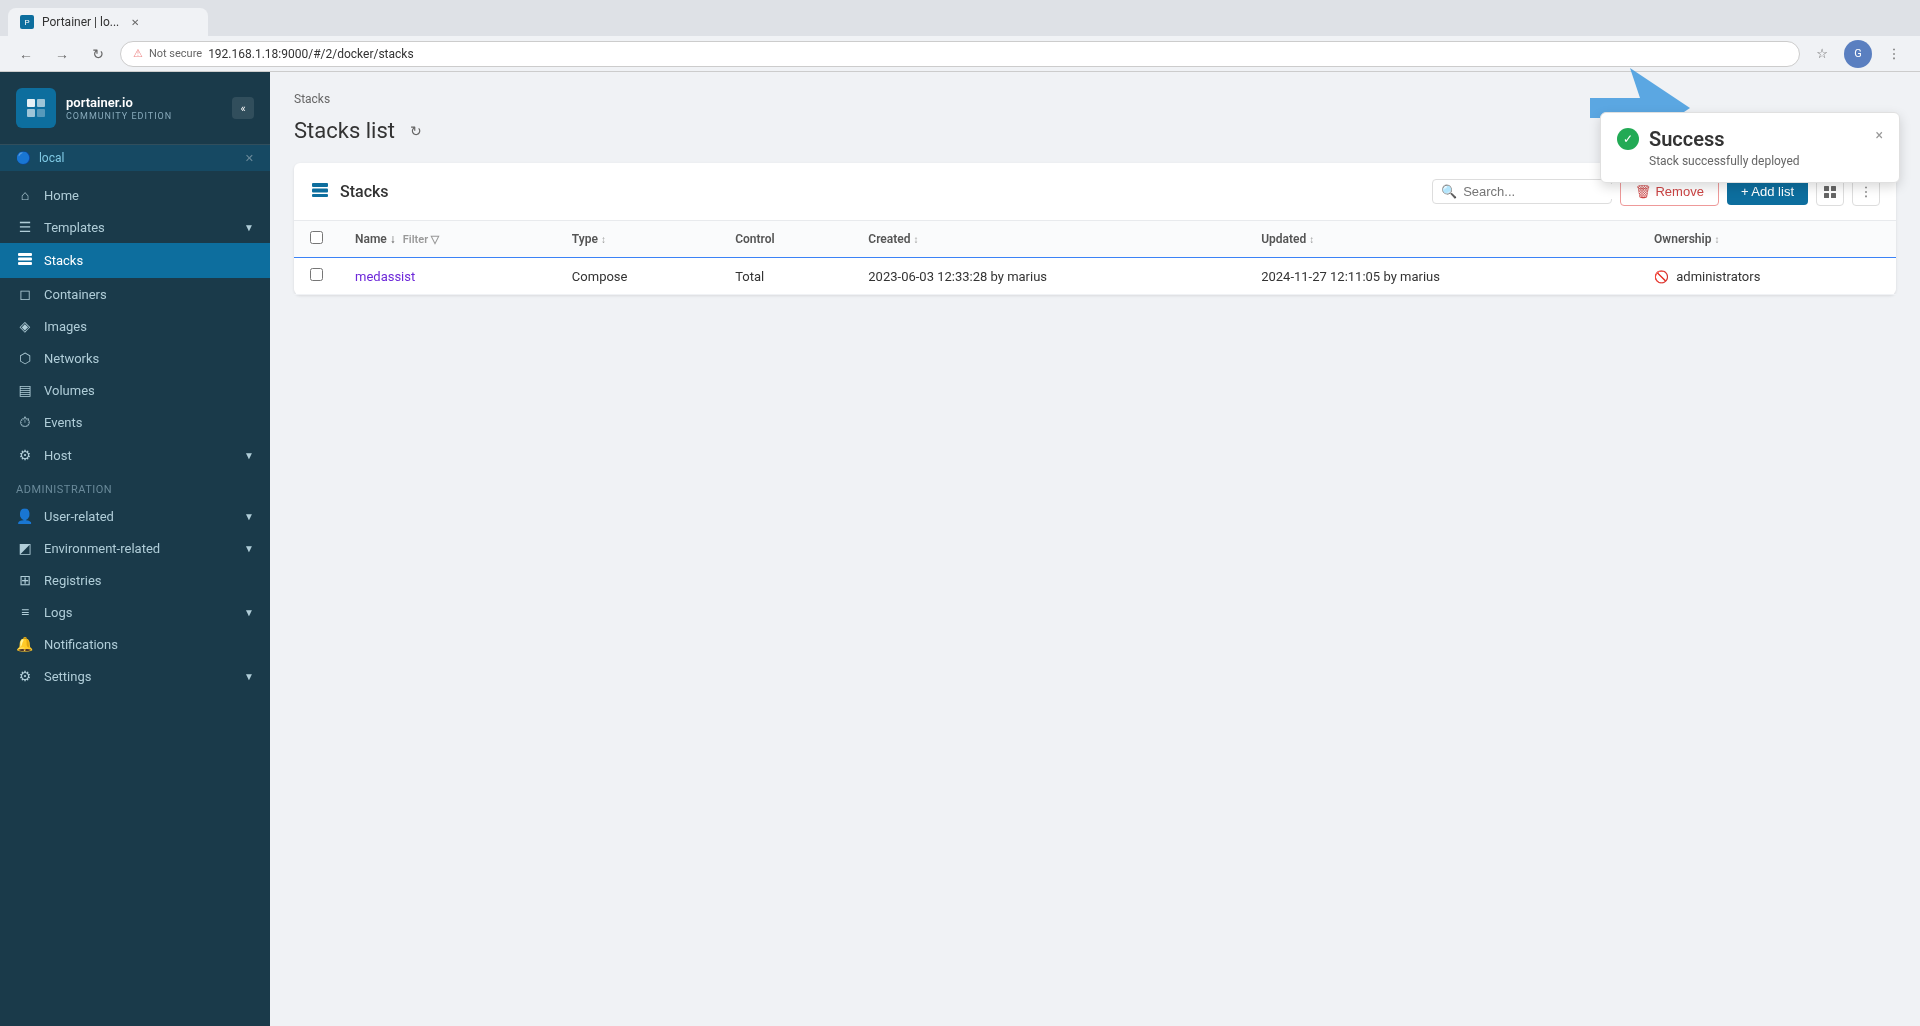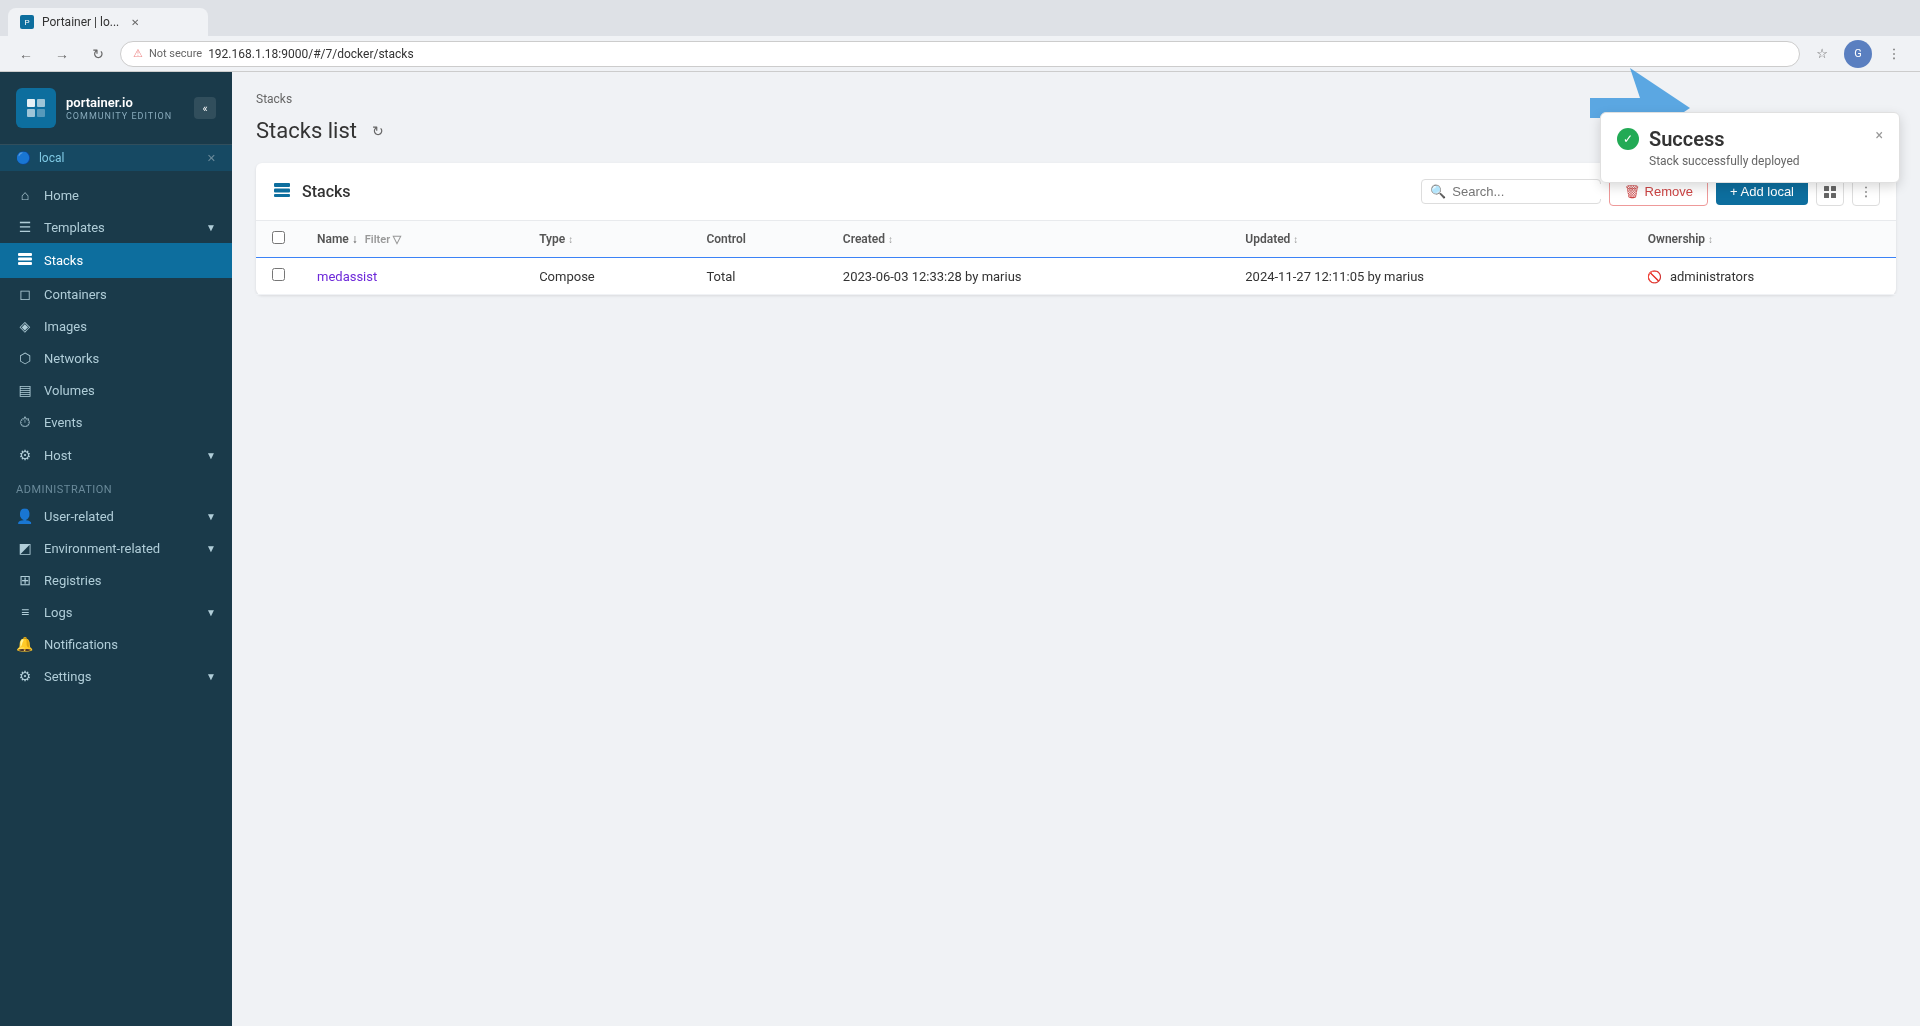--- a/index.html
+++ b/index.html
@@ -120,21 +120,21 @@
     }
 
     
     .app-container {
       display: flex;
       height: calc(100vh - 72px);
     }
 
     
     .sidebar {
-      width: 232px;
+      width: 270px;
       background: #1a3a4a;
       color: white;
       display: flex;
       flex-direction: column;
       overflow-y: auto;
       flex-shrink: 0;
     }
     .sidebar-logo {
       padding: 16px;
       display: flex;
@@ -441,21 +441,21 @@
       <div class="tab-close">✕</div>
     </div>
   </div>
   <div class="browser-toolbar">
     <div class="nav-btn">←</div>
     <div class="nav-btn">→</div>
     <div class="nav-btn">↻</div>
     <div class="address-bar">
       <span class="address-warning">⚠</span>
       <span style="font-size:11px;color:#666;">Not secure</span>
-      <span style="flex:1;">192.168.1.18:9000/#/7/docker/stacks</span>
+      <span style="flex:1;">192.168.1.18:9000/#/2/docker/stacks</span>
     </div>
     <div class="star-btn">☆</div>
     <div class="profile-btn">G</div>
     <div class="menu-btn">⋮</div>
   </div>
 </div>
 
 <div class="app-container">
 
   <div class="sidebar">
@@ -598,21 +598,21 @@
           <div class="search-box">
             <span style="color:#aaa;font-size:13px;">🔍</span>
             <input class="search-input" type="text" placeholder="Search..." style="">
             <span class="search-clear">✕</span>
           </div>
           <button class="remove-btn">
             <span>🗑</span>
             <span>Remove</span>
           </button>
           <button class="add-stack-btn">
-            <span>+ Add local</span>
+            <span>+ Add list</span>
           </button>
           <div class="icon-btn">
             <svg width="14" height="14" viewBox="0 0 14 14" fill="#666">
               <rect x="1" y="1" width="5" height="5" rx="0.5"></rect>
               <rect x="8" y="1" width="5" height="5" rx="0.5"></rect>
               <rect x="1" y="8" width="5" height="5" rx="0.5"></rect>
               <rect x="8" y="8" width="5" height="5" rx="0.5"></rect>
             </svg>
           </div>
           <div class="icon-btn">⋮</div>

